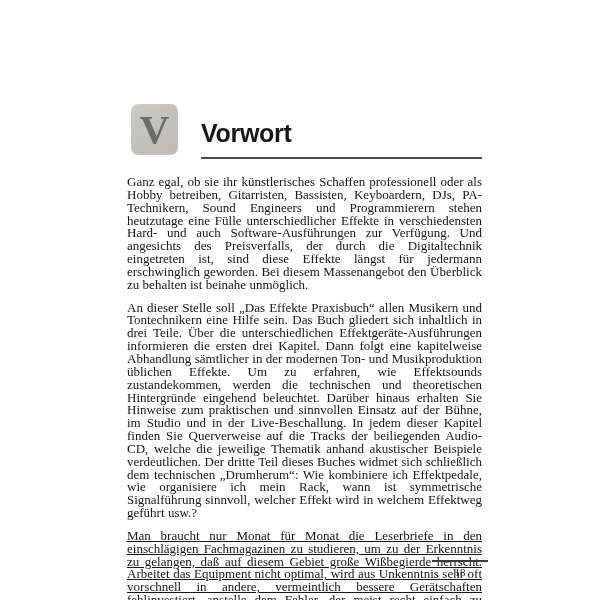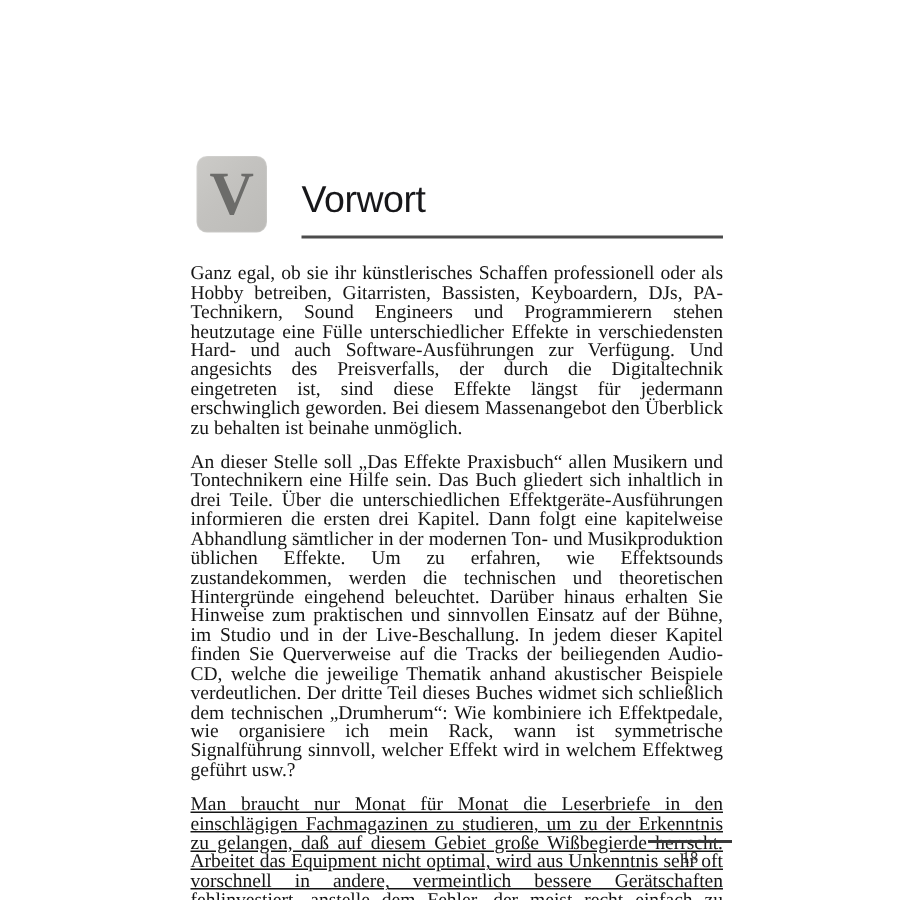--- a/index.html
+++ b/index.html
@@ -63,21 +63,21 @@
     line-height: 1;
     color: #6c6c6a;
     letter-spacing: 0px;
   }
 
   .chapter-title {
     position: absolute;
     left: 74px;
     top: 17px;
     font-family: "Liberation Sans", "DejaVu Sans", sans-serif;
-    font-weight: normal;
+    font-weight: bold;
     font-size: 25px;
     line-height: 1;
     letter-spacing: -0.3px;
     color: #17171a;
   }
 
   .title-rule {
     position: absolute;
     left: 74px;
     right: 0px;

